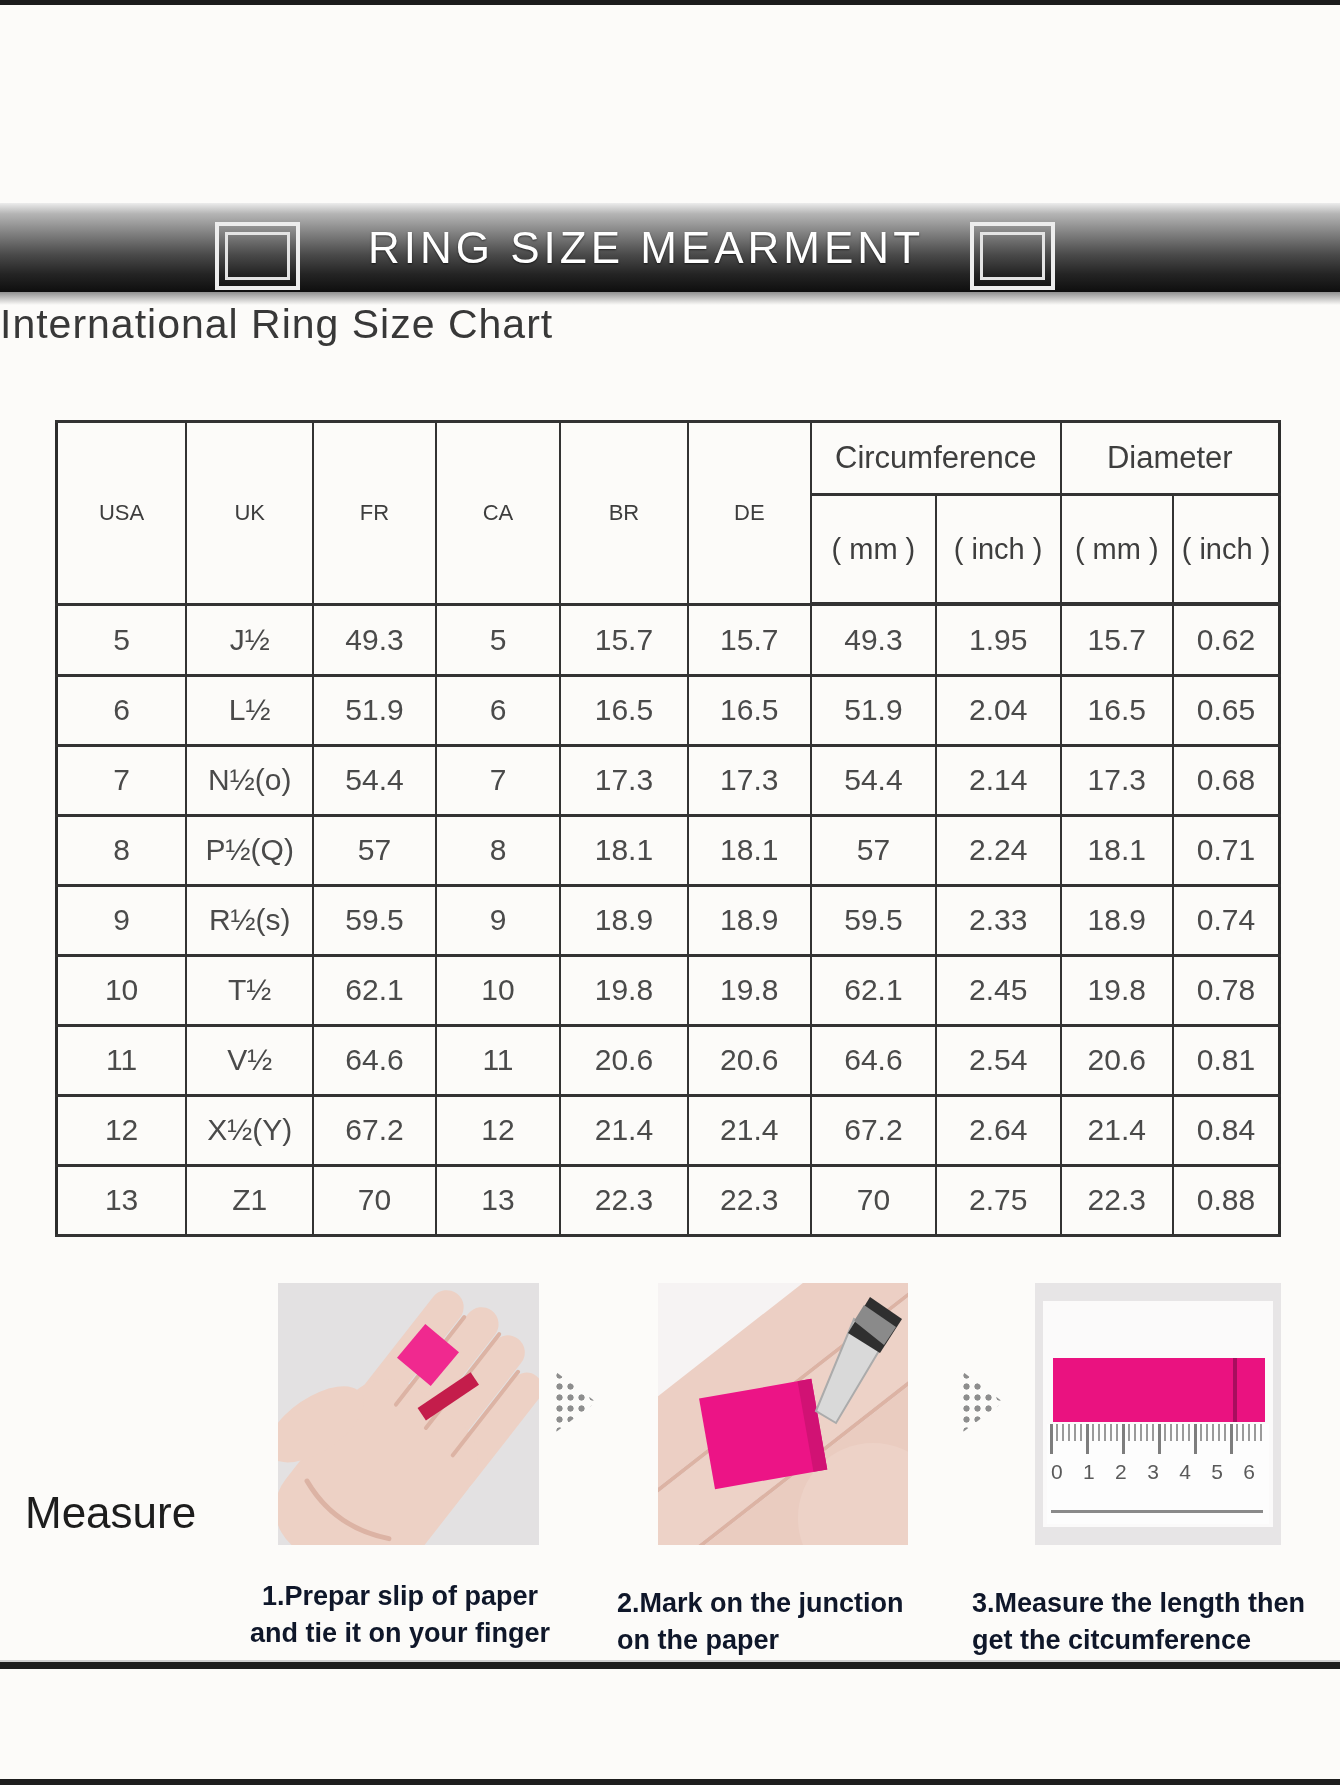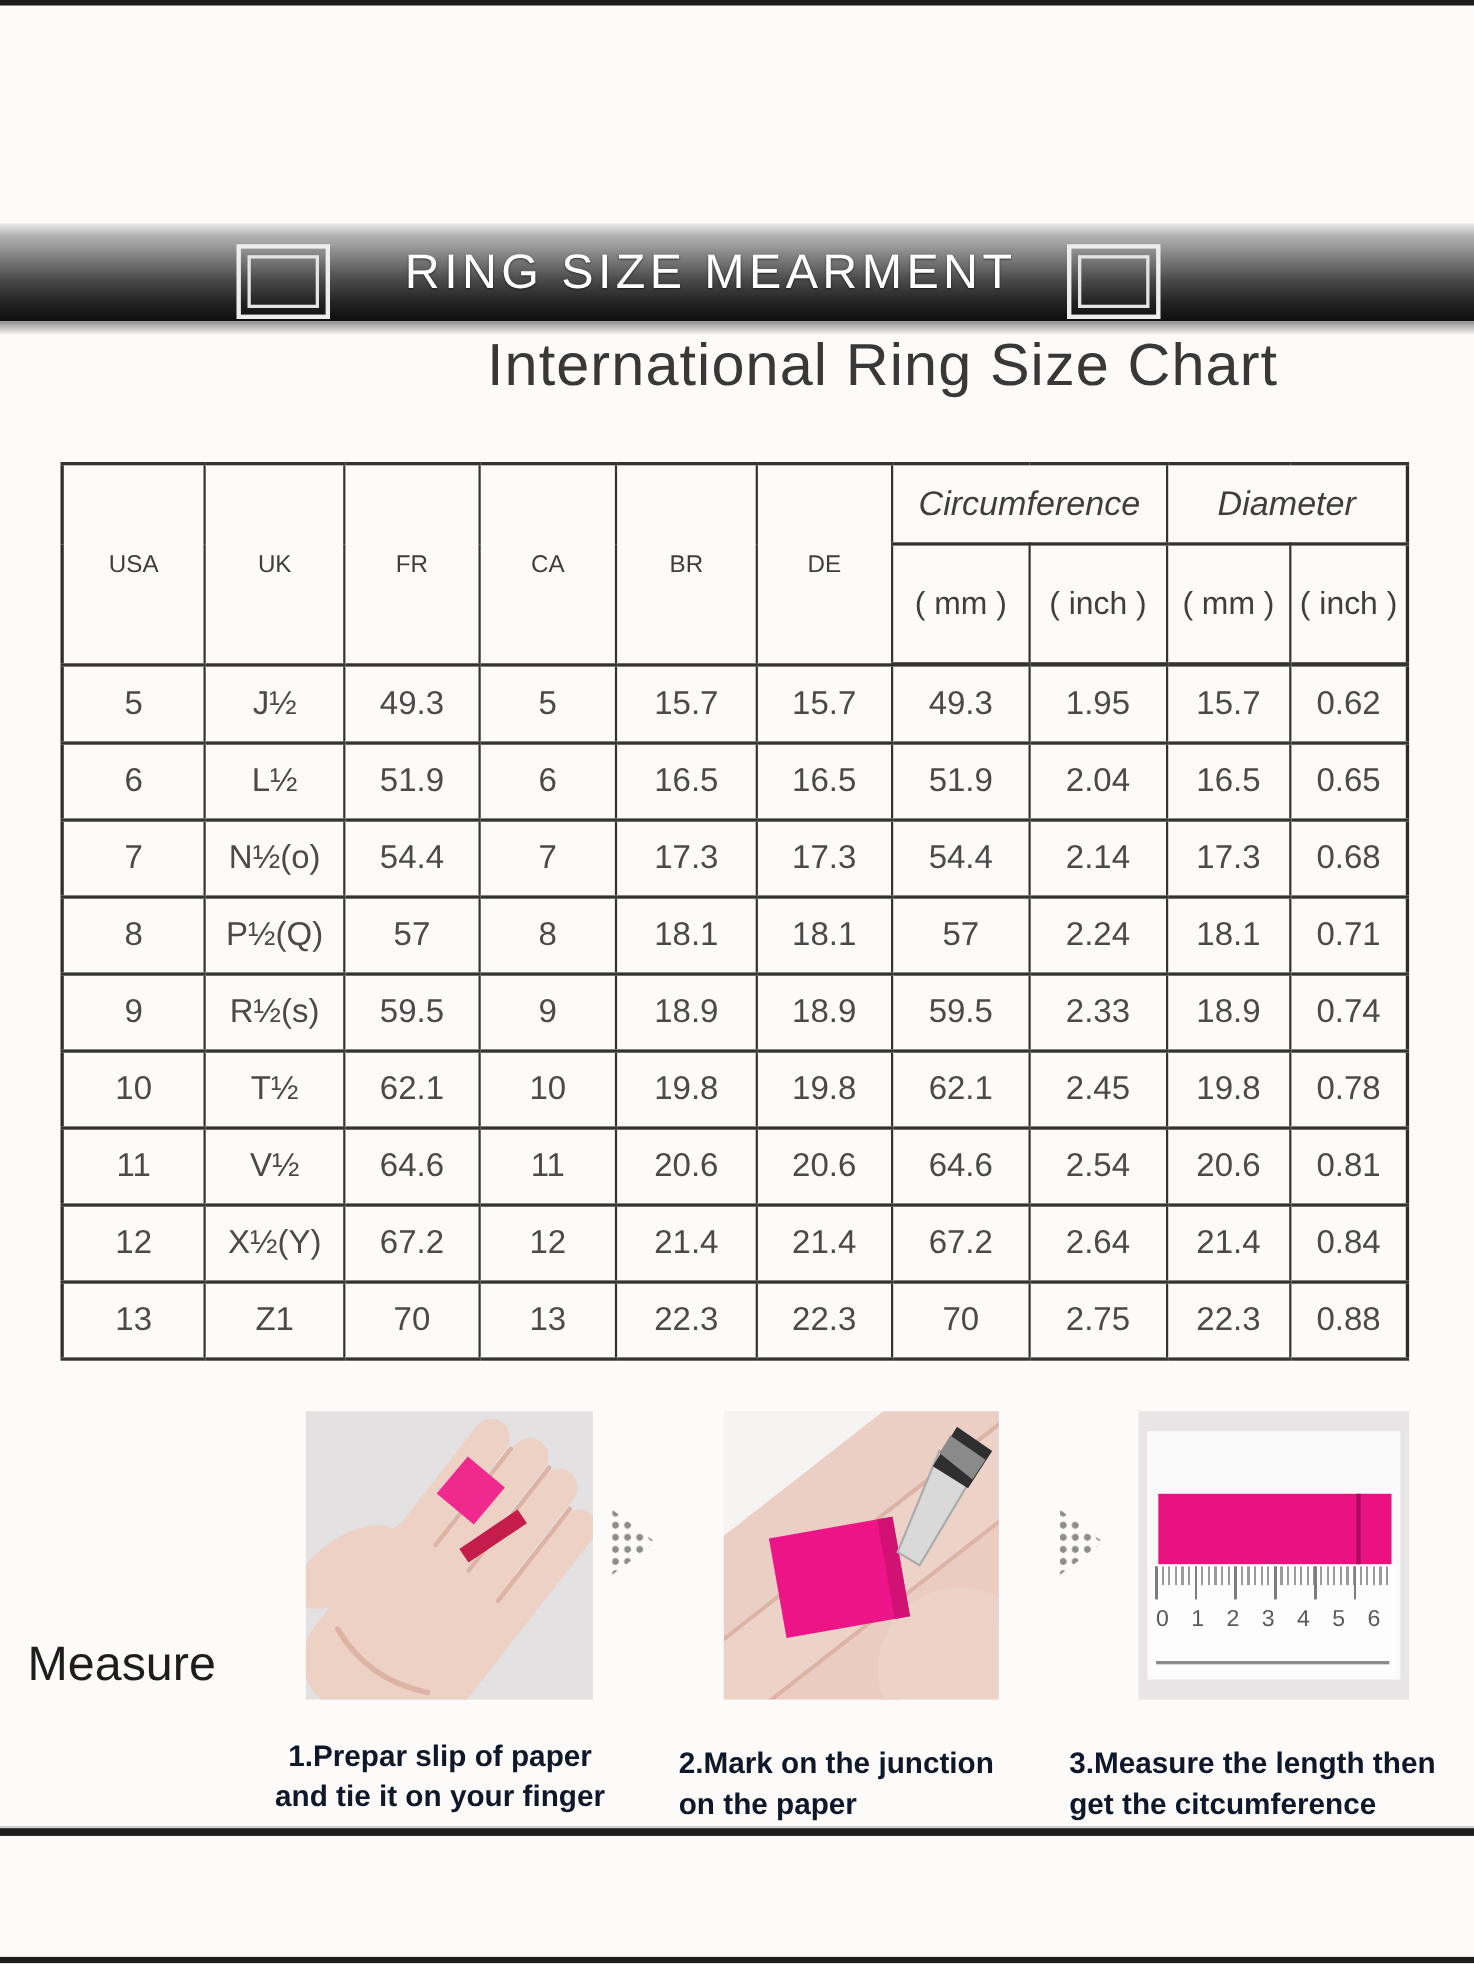--- a/index.html
+++ b/index.html
@@ -18,29 +18,29 @@
   .banner-fade{position:absolute;left:0;top:292px;width:100%;height:13px;
                background:linear-gradient(180deg,#909090,rgba(255,255,255,0));}
   .banner-title{position:absolute;left:0;right:48px;top:50%;transform:translateY(-50%);
                 text-align:center;color:#ffffff;font-size:44px;letter-spacing:4px;
                 text-shadow:0 1px 2px rgba(0,0,0,.6);white-space:nowrap;}
   .banner-frame{position:absolute;top:19px;width:85px;height:68px;border:4px solid #ededed;box-sizing:border-box;}
   .banner-frame .inner{position:absolute;left:6px;top:6px;right:6px;bottom:6px;border:3px solid #e4e4e4;}
   .banner-frame.left{left:215px;}
   .banner-frame.right{left:970px;}
 
-  .chart-title{position:absolute;left:0;right:178px;top:301px;text-align:right;
-               font-size:54px;color:#383838;letter-spacing:1px;white-space:nowrap;}
+  .chart-title{position:absolute;left:0;right:178px;top:301px;text-align:left;
+               font-size:41px;color:#383838;letter-spacing:1px;white-space:nowrap;}
 
   
   table.ring{position:absolute;left:55px;top:420px;width:1226px;height:817px;
              border-collapse:collapse;table-layout:fixed;border:3px solid #2d2d2d;}
   .ring th,.ring td{border:2px solid #333333;border-top-width:3px;border-bottom-width:3px;
              text-align:center;vertical-align:middle;padding:0;font-weight:400;overflow:hidden;}
-  .ring thead tr.grouprow th.group{height:70px;font-size:31px;color:#3e3e3e;font-style:italic;}
+  .ring thead tr.grouprow th.group{height:70px;font-size:31px;color:#3e3e3e;}
   .ring thead th.country{font-size:22px;color:#3e3e3e;text-align:center;}
   .ring thead tr.subrow th{height:106px;font-size:29px;color:#3e3e3e;white-space:nowrap;}
   .ring thead tr.subrow th{border-bottom-width:4px;}
   .ring td{font-size:30px;color:#4a4a4a;}
 
   
   .measure-label{position:absolute;left:25px;top:1488px;font-size:44px;color:#1d1d1d;}
 
   .step{position:absolute;top:1283px;height:262px;}
   #step1{left:278px;width:261px;background:#e3e1e2;}

